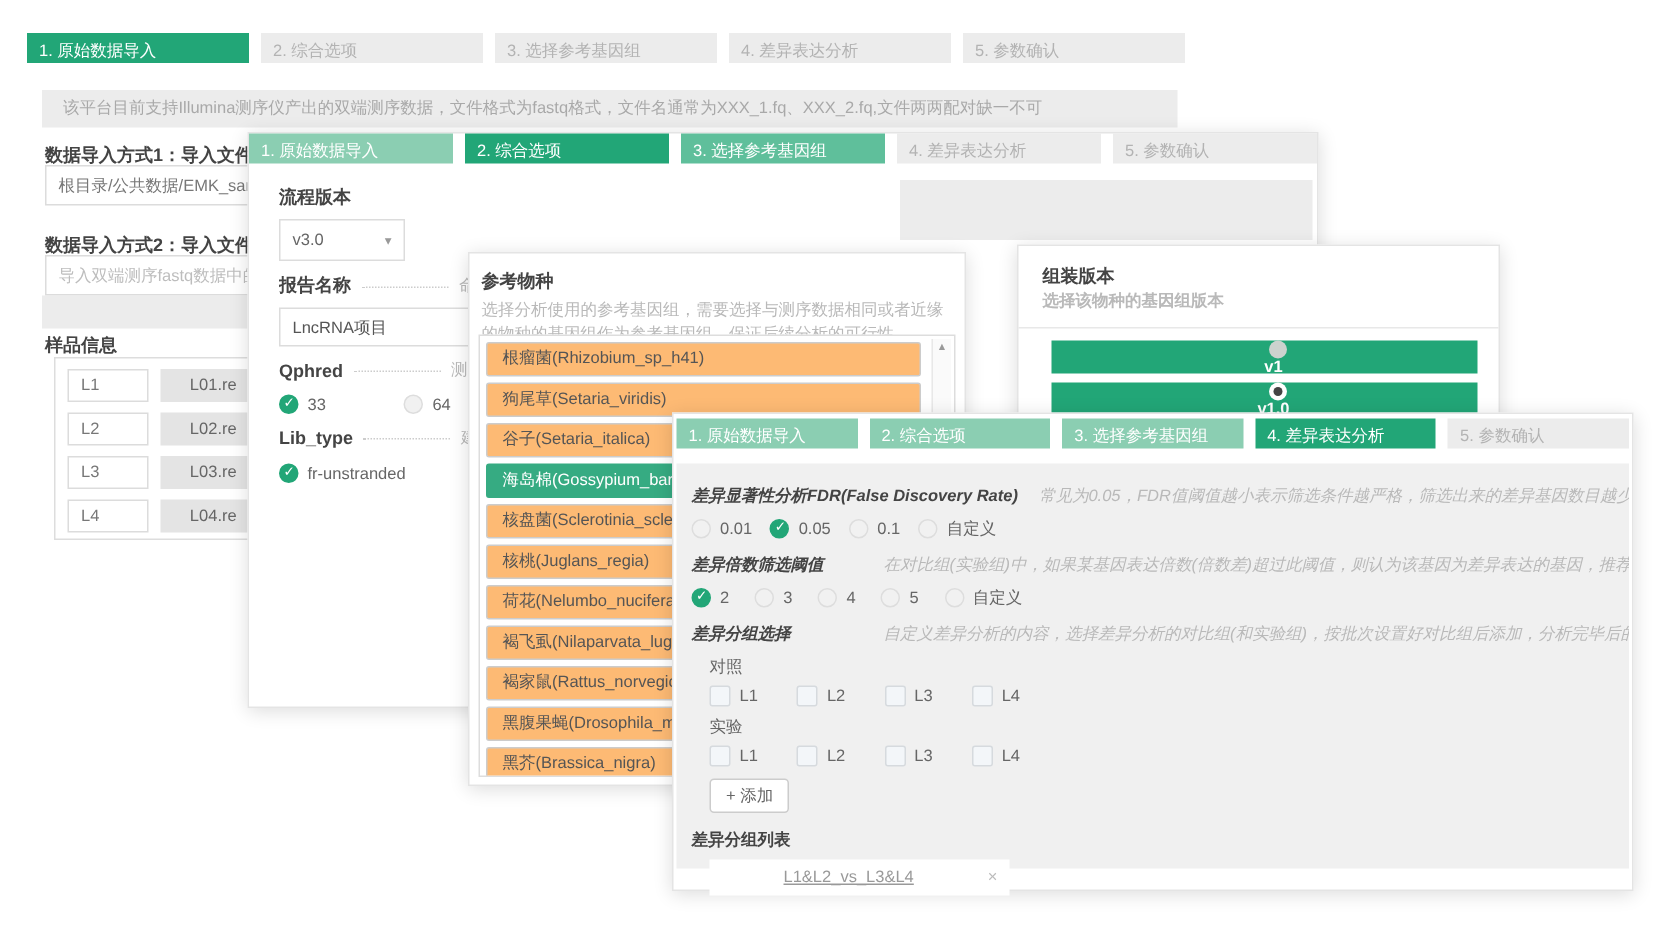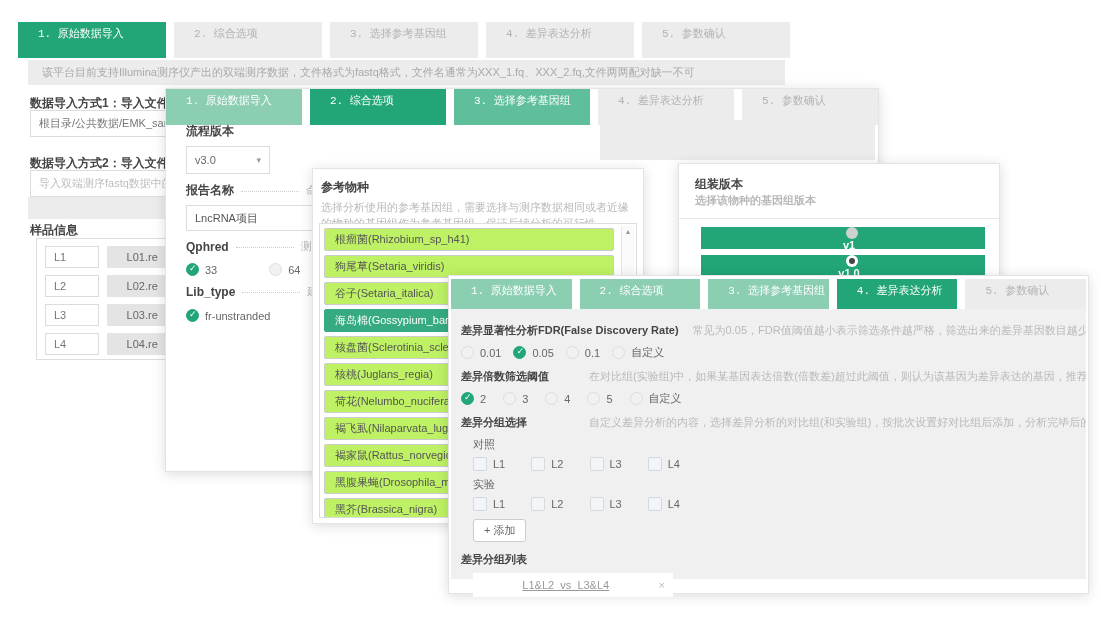--- a/index.html
+++ b/index.html
@@ -2,21 +2,21 @@
 <html><head>
 <meta charset="utf-8">
 <style>
   html,body{margin:0;padding:0;background:#fff;}
   body{font-family:"Liberation Sans","DejaVu Sans",sans-serif;}
   #stage{position:relative;width:1103px;height:624px;background:#fff;overflow:hidden;}
 
   
   .panel{position:absolute;background:#fff;border:1px solid #e4e4e4;box-shadow:0 2px 12px rgba(0,0,0,.14);}
   .tabs{display:flex;gap:8px;}
-  .tab{flex:1;height:36px;line-height:24px;font-size:11px;padding-left:20px;background:#ececec;color:#b3b3b3;white-space:nowrap;overflow:hidden;font-family:Liberation Mono, monospace;}
+  .tab{flex:1;height:20px;line-height:24px;font-size:11px;padding-left:8px;background:#ececec;color:#b3b3b3;white-space:nowrap;overflow:hidden;}
   .tab.active{background:#22a677;color:#fff;}
   .tab.done{background:#8bceb2;color:#fff;}
   .tab.mid{background:#5fbf9b;color:#fff;}
   .lbl{font-size:12px;font-weight:bold;color:#444;}
   .hint{font-size:11px;color:#b9b9b9;}
   .leader{width:58px;border-bottom:1px dotted #cccccc;height:1px;margin:0 7px;align-self:center;}
   .row{display:flex;align-items:center;}
   .rdo{width:13px;height:13px;border-radius:50%;background:#f1f1f1;border:1px solid #ddd;display:inline-block;box-sizing:border-box;position:relative;flex:none;}
   .rdo.on{background:#22a677;border-color:#22a677;}
   .rdo.on::after{content:"✓";position:absolute;left:2px;top:-1px;font-size:9px;color:#fff;}
@@ -42,42 +42,42 @@
   #bsel{width:66px;height:26px;border:1px solid #dcdcdc;display:flex;align-items:center;justify-content:space-between;padding:0 8px;font-size:11px;color:#666;margin:6px 0 8px 0;}
   #bsel .car{color:#999;font-size:9px;}
   .bfield{margin-top:8px;}
   #fragB{position:absolute;left:600px;top:120px;width:275px;height:40px;background:#ececec;}
 
   
   #panelC{left:312px;top:168px;width:330px;height:354px;}
   #panelC .title{margin:10px 0 4px 8px;}
   #panelC .desc{margin:0 8px 6px 8px;line-height:1.45;}
   #slist{position:absolute;left:6px;top:54px;width:316px;height:293px;border:1px solid #ddd;overflow:hidden;background:#fff;}
-  .sitem{height:21px;line-height:20px;margin:4px 22px 0 4px;border:1px solid #ccc;border-radius:2px;font-size:11px;color:#555;padding-left:10px;white-space:nowrap;overflow:hidden;background:#bef264;}
+  .sitem{height:21px;line-height:20px;margin:4px 22px 0 4px;border:1px solid #ccc;border-radius:2px;font-size:11px;color:#555;padding-left:10px;white-space:nowrap;overflow:hidden;background:#fdba74;}
   .sitem.sel{background:#36ab82;border-color:#36ab82;color:#fff;}
   #sscroll{position:absolute;right:2px;top:2px;width:12px;height:287px;background:#fafafa;border-left:1px solid #e8e8e8;}
   #sscroll .arr{display:block;text-align:center;font-size:7px;color:#999;margin-top:2px;}
   #sscroll .thumb{width:8px;height:46px;background:#dcdcdc;border-radius:4px;margin:4px auto 0 auto;}
 
   
   #panelD{left:678px;top:163px;width:320px;height:150px;}
   #panelD .title{margin:12px 0 0 16px;}
   #panelD .sub{margin:0 0 10px 16px;font-weight:bold;}
   #panelD .div{height:1px;background:#e8e8e8;margin:0 0 8px 0;}
   .vrow{height:22px;background:#22a677;margin:0 14px 6px 22px;display:flex;align-items:center;flex-direction:column;}
   .vr{width:12px;height:12px;border-radius:50%;background:#ccd2ce;margin-left:18px;position:relative;flex:none;}
   .vr.sel{background:#fff;}
   .vr.sel::after{content:"";position:absolute;left:3px;top:3px;width:6px;height:6px;border-radius:50%;background:#444;}
   .vtxt{color:#fff;font-size:11px;font-weight:bold;margin-left:12px;}
 
   
   #panelE{left:448px;top:275px;width:639px;height:317px;}
   #panelE .tabs{margin:3px 2px 0 2px;}
   #egray{position:absolute;left:2px;top:33px;width:635px;height:270px;background:#f0f0f0;box-sizing:border-box;padding:14px 0 0 10px;}
-  .erow-l{display:flex;align-items:flex-end;margin-bottom:7px;white-space:nowrap;overflow:hidden;}
+  .erow-l{display:flex;align-items:flex-end;margin-bottom:7px;white-space:nowrap;overflow:hidden;font-style:italic;}
   .erow-r{display:flex;align-items:center;gap:12px;margin-bottom:9px;}
   .indent{margin-left:12px;}
   .sublbl{font-size:11px;color:#666;margin-bottom:5px;margin-left:12px;}
   #addBtn{display:inline-flex;align-items:center;border:1px solid #ccc;border-radius:3px;background:#fff;font-size:11px;color:#666;padding:3px 10px;margin:4px 0 10px 12px;}
   #gtag{width:200px;height:24px;background:#fff;display:flex;align-items:center;margin:6px 0 0 12px;font-size:11px;color:#999;}
   #gtag .t{flex:1;text-align:center;text-decoration:underline;}
   #gtag .x{color:#bbb;margin-right:8px;font-size:11px;}
 </style>
 </head>
 <body>

